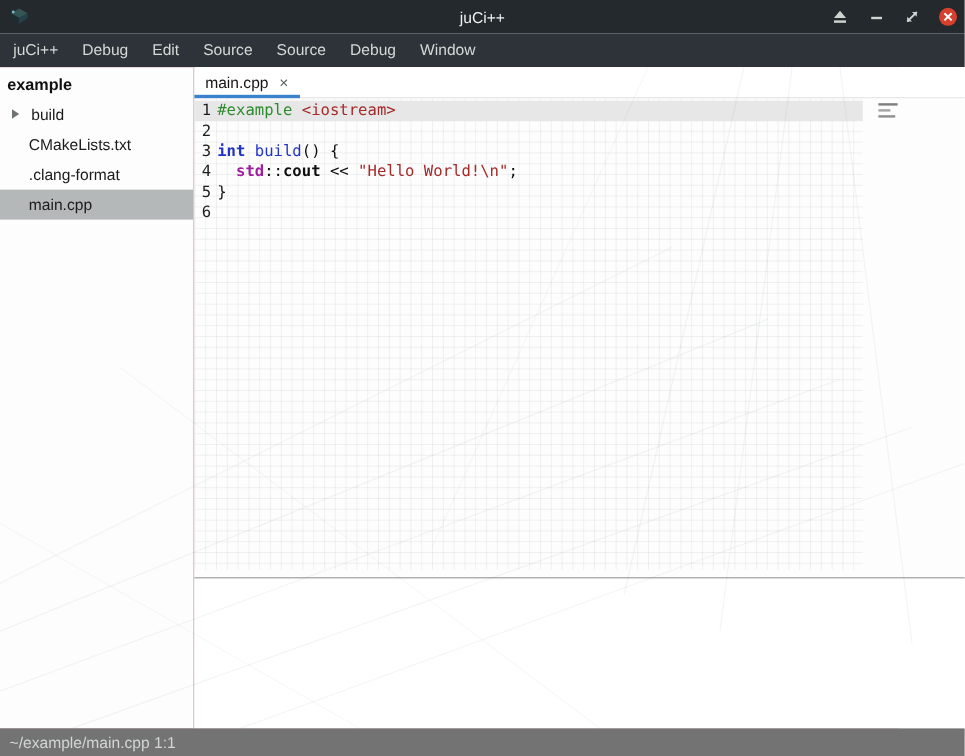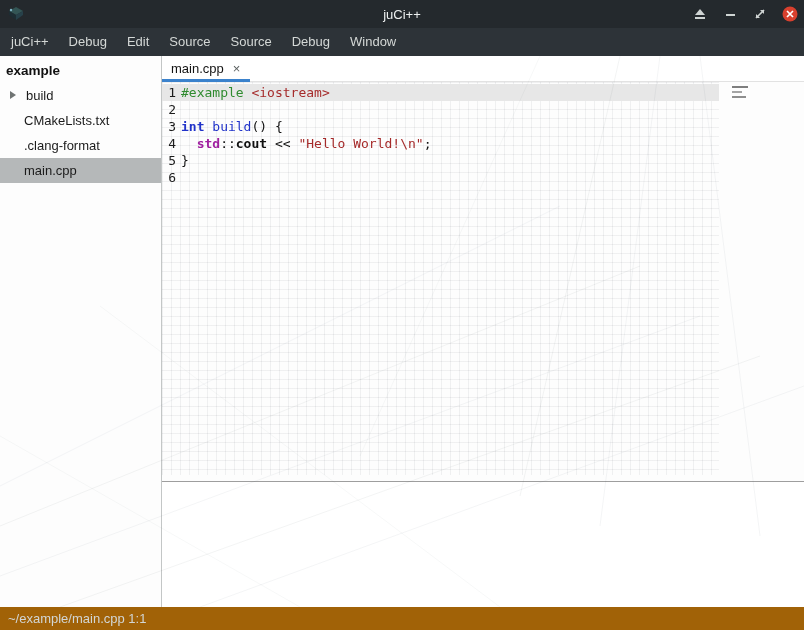--- a/index.html
+++ b/index.html
@@ -107,21 +107,21 @@
   .minimap .mm-bar{height:2px;margin-bottom:3px;}
 
   
   .bottom-pane{
     position:absolute;left:0;top:425px;width:642px;height:126px;background:#ffffff;
     border-top:1px solid #9e9e9e;box-sizing:border-box;
   }
 
   
   .statusbar{
-    position:absolute;left:0;top:607px;width:804px;height:23px;background:#a16207;
+    position:absolute;left:0;top:607px;width:804px;height:23px;background:#737373;
     color:#d2d6d5;font-size:13px;line-height:23px;padding-left:8px;box-sizing:border-box;
   }
 
   
   .artwork{position:absolute;left:0;top:56px;pointer-events:none;z-index:6;}
 </style>
 </head>
 <body>
 
 <div class="window">

